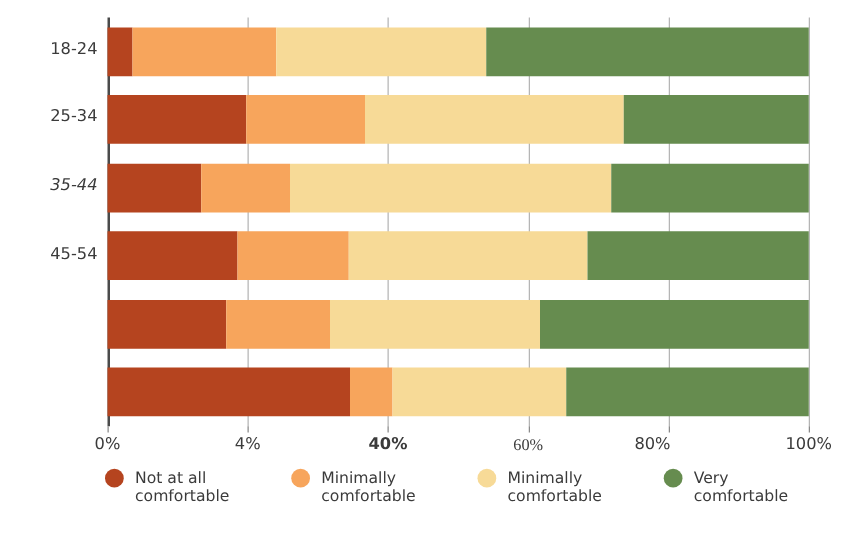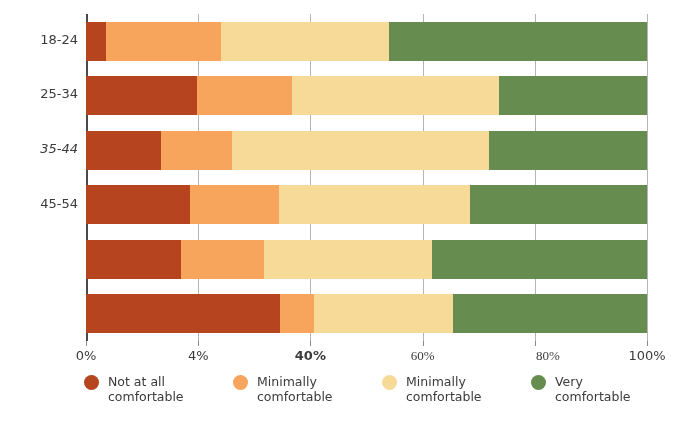--- a/index.html
+++ b/index.html
@@ -190,21 +190,21 @@
   <div id="xaxis">
       <div class="xtick-mark" style="left: 0px;"></div>
       <div class="xtick-label" style="left: 0px;">0%</div>
       <div class="xtick-mark" style="left: 112.2px;"></div>
       <div class="xtick-label" style="left: 112.2px;">4%</div>
       <div class="xtick-mark" style="left: 224.4px;"></div>
       <div class="xtick-label" style="left: 224.4px; font-weight: bold;">40%</div>
       <div class="xtick-mark" style="left: 336.6px;"></div>
       <div class="xtick-label" style="left: 336.6px; font-family: Liberation Serif, serif;">60%</div>
       <div class="xtick-mark" style="left: 448.8px;"></div>
-      <div class="xtick-label" style="left: 462px; font-family: Liberation Serif, serif;">80%</div>
+      <div class="xtick-label" style="left: 436px;">80%</div>
       <div class="xtick-mark" style="left: 561px;"></div>
       <div class="xtick-label" style="left: 561px;">100%</div>
     </div>
 
   <div id="legend">
       <div class="legend-item">
         <span class="legend-swatch" style="background: rgb(181, 68, 31);"></span>
         <span class="legend-text">Not at all
 comfortable</span>
       </div>

